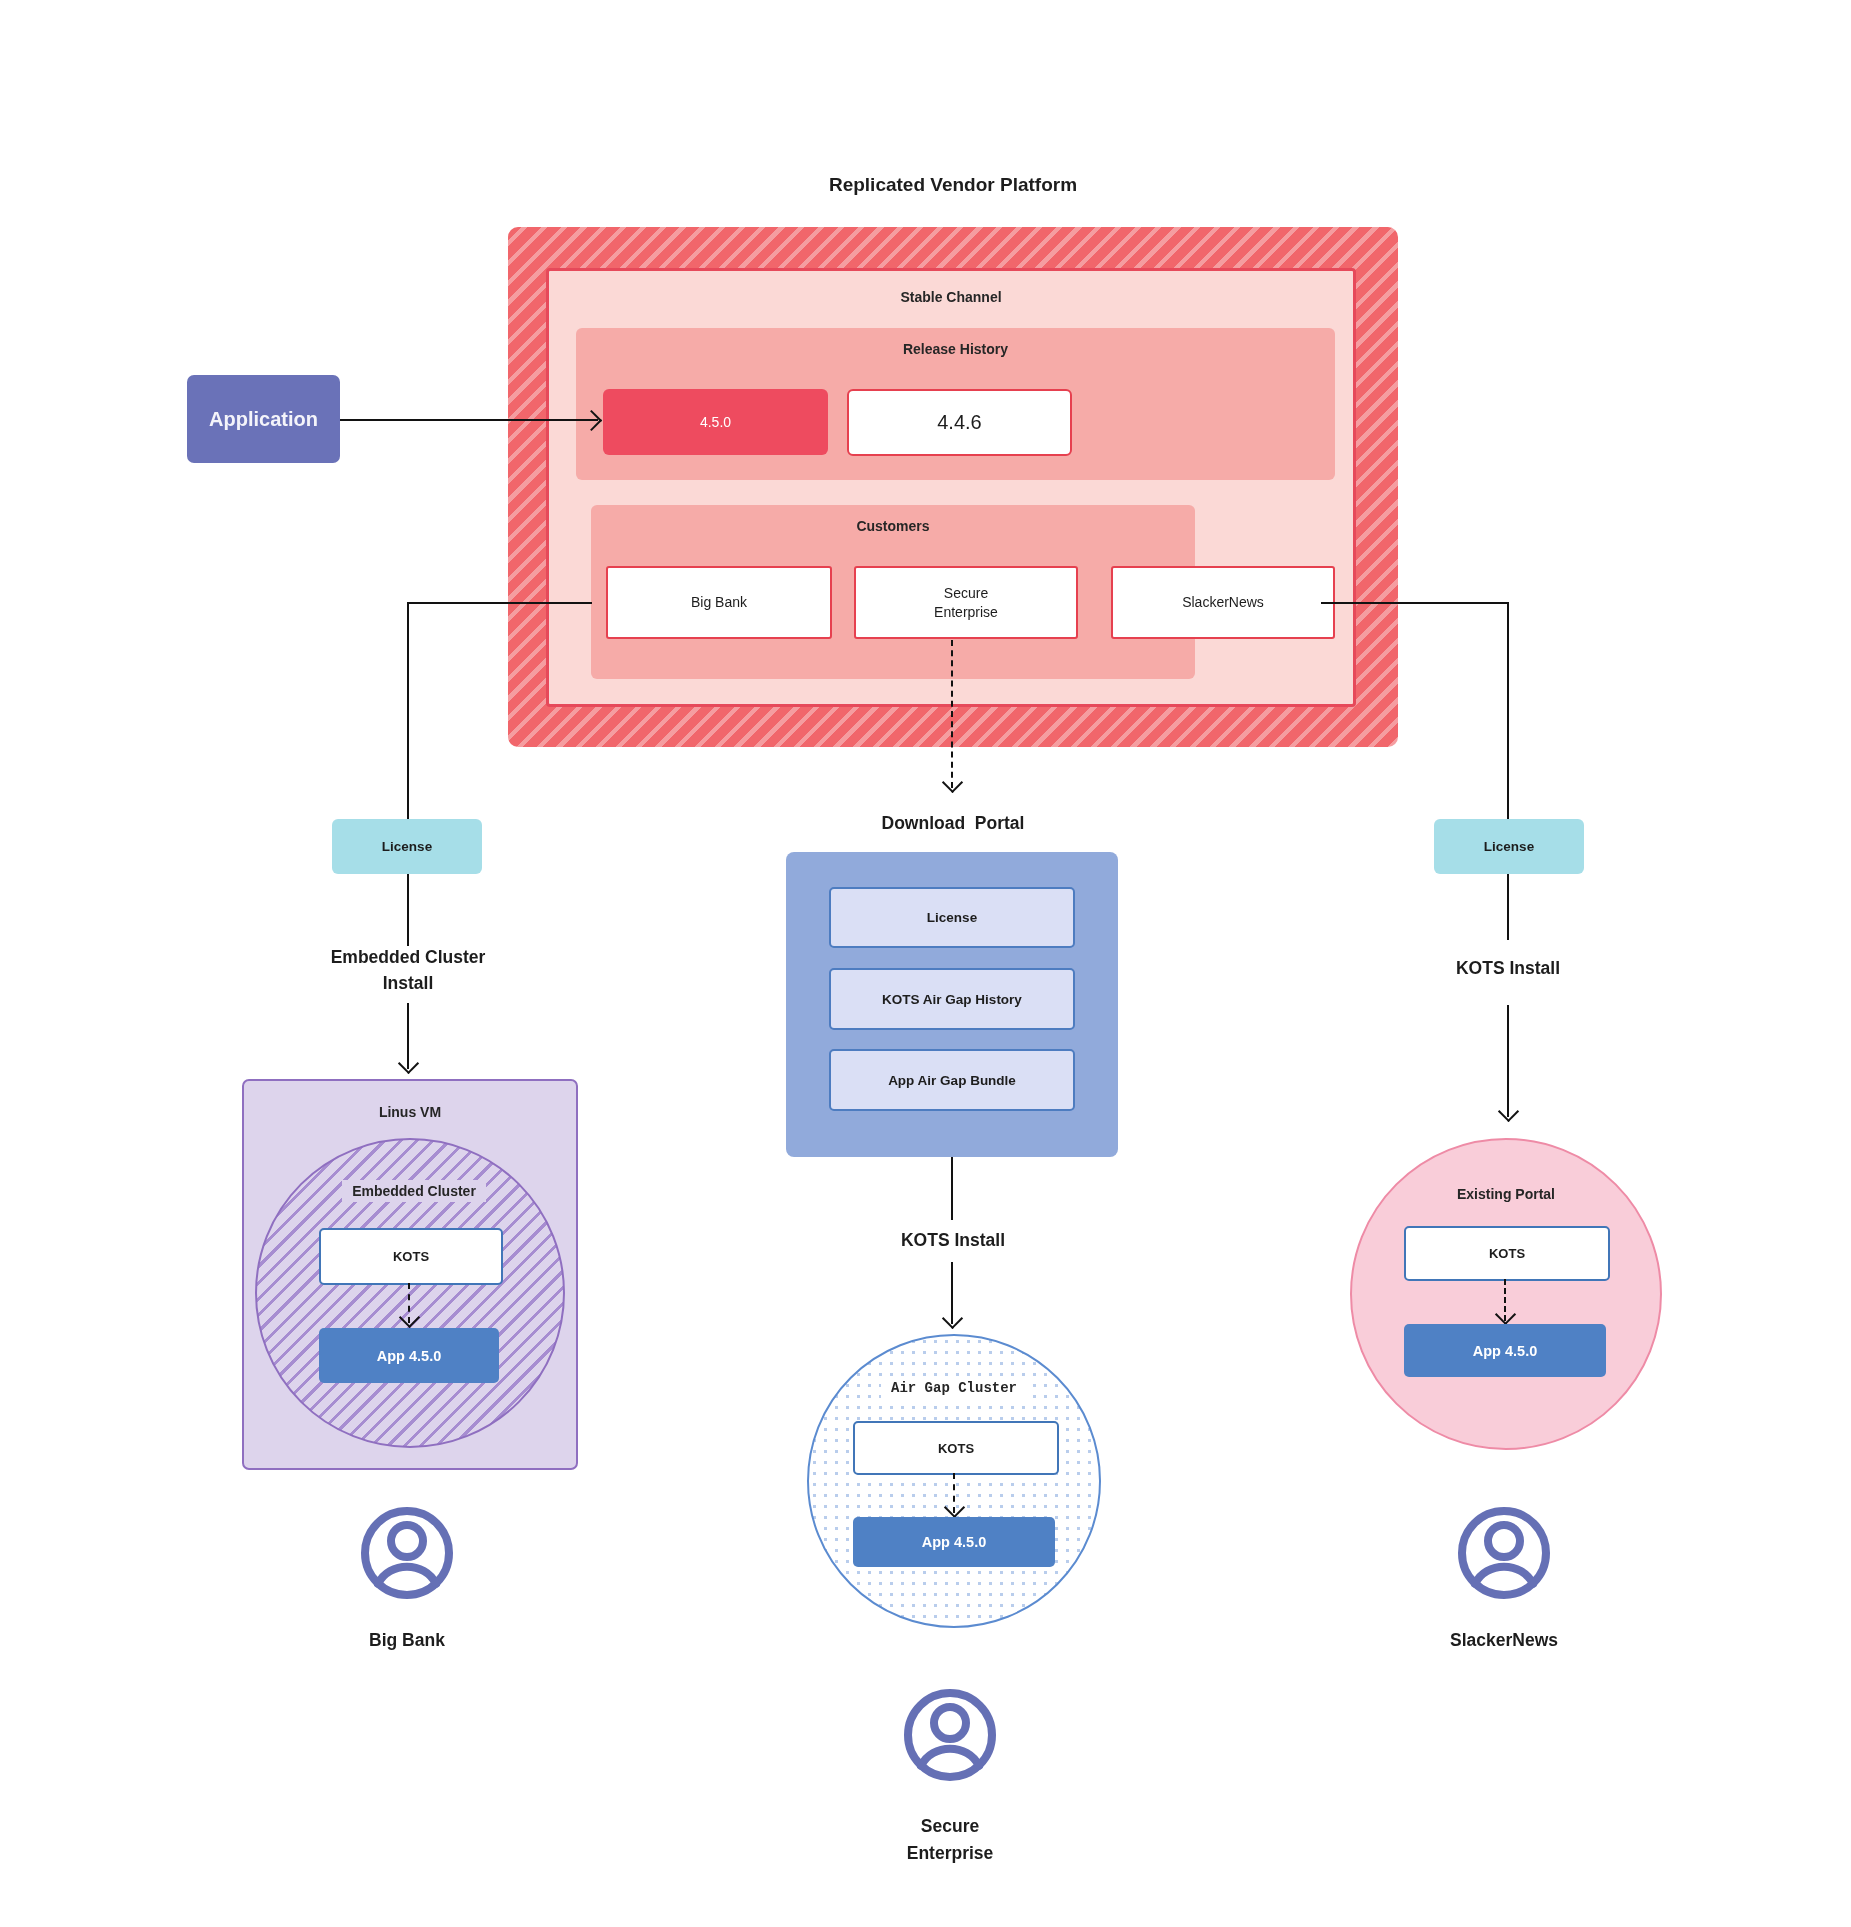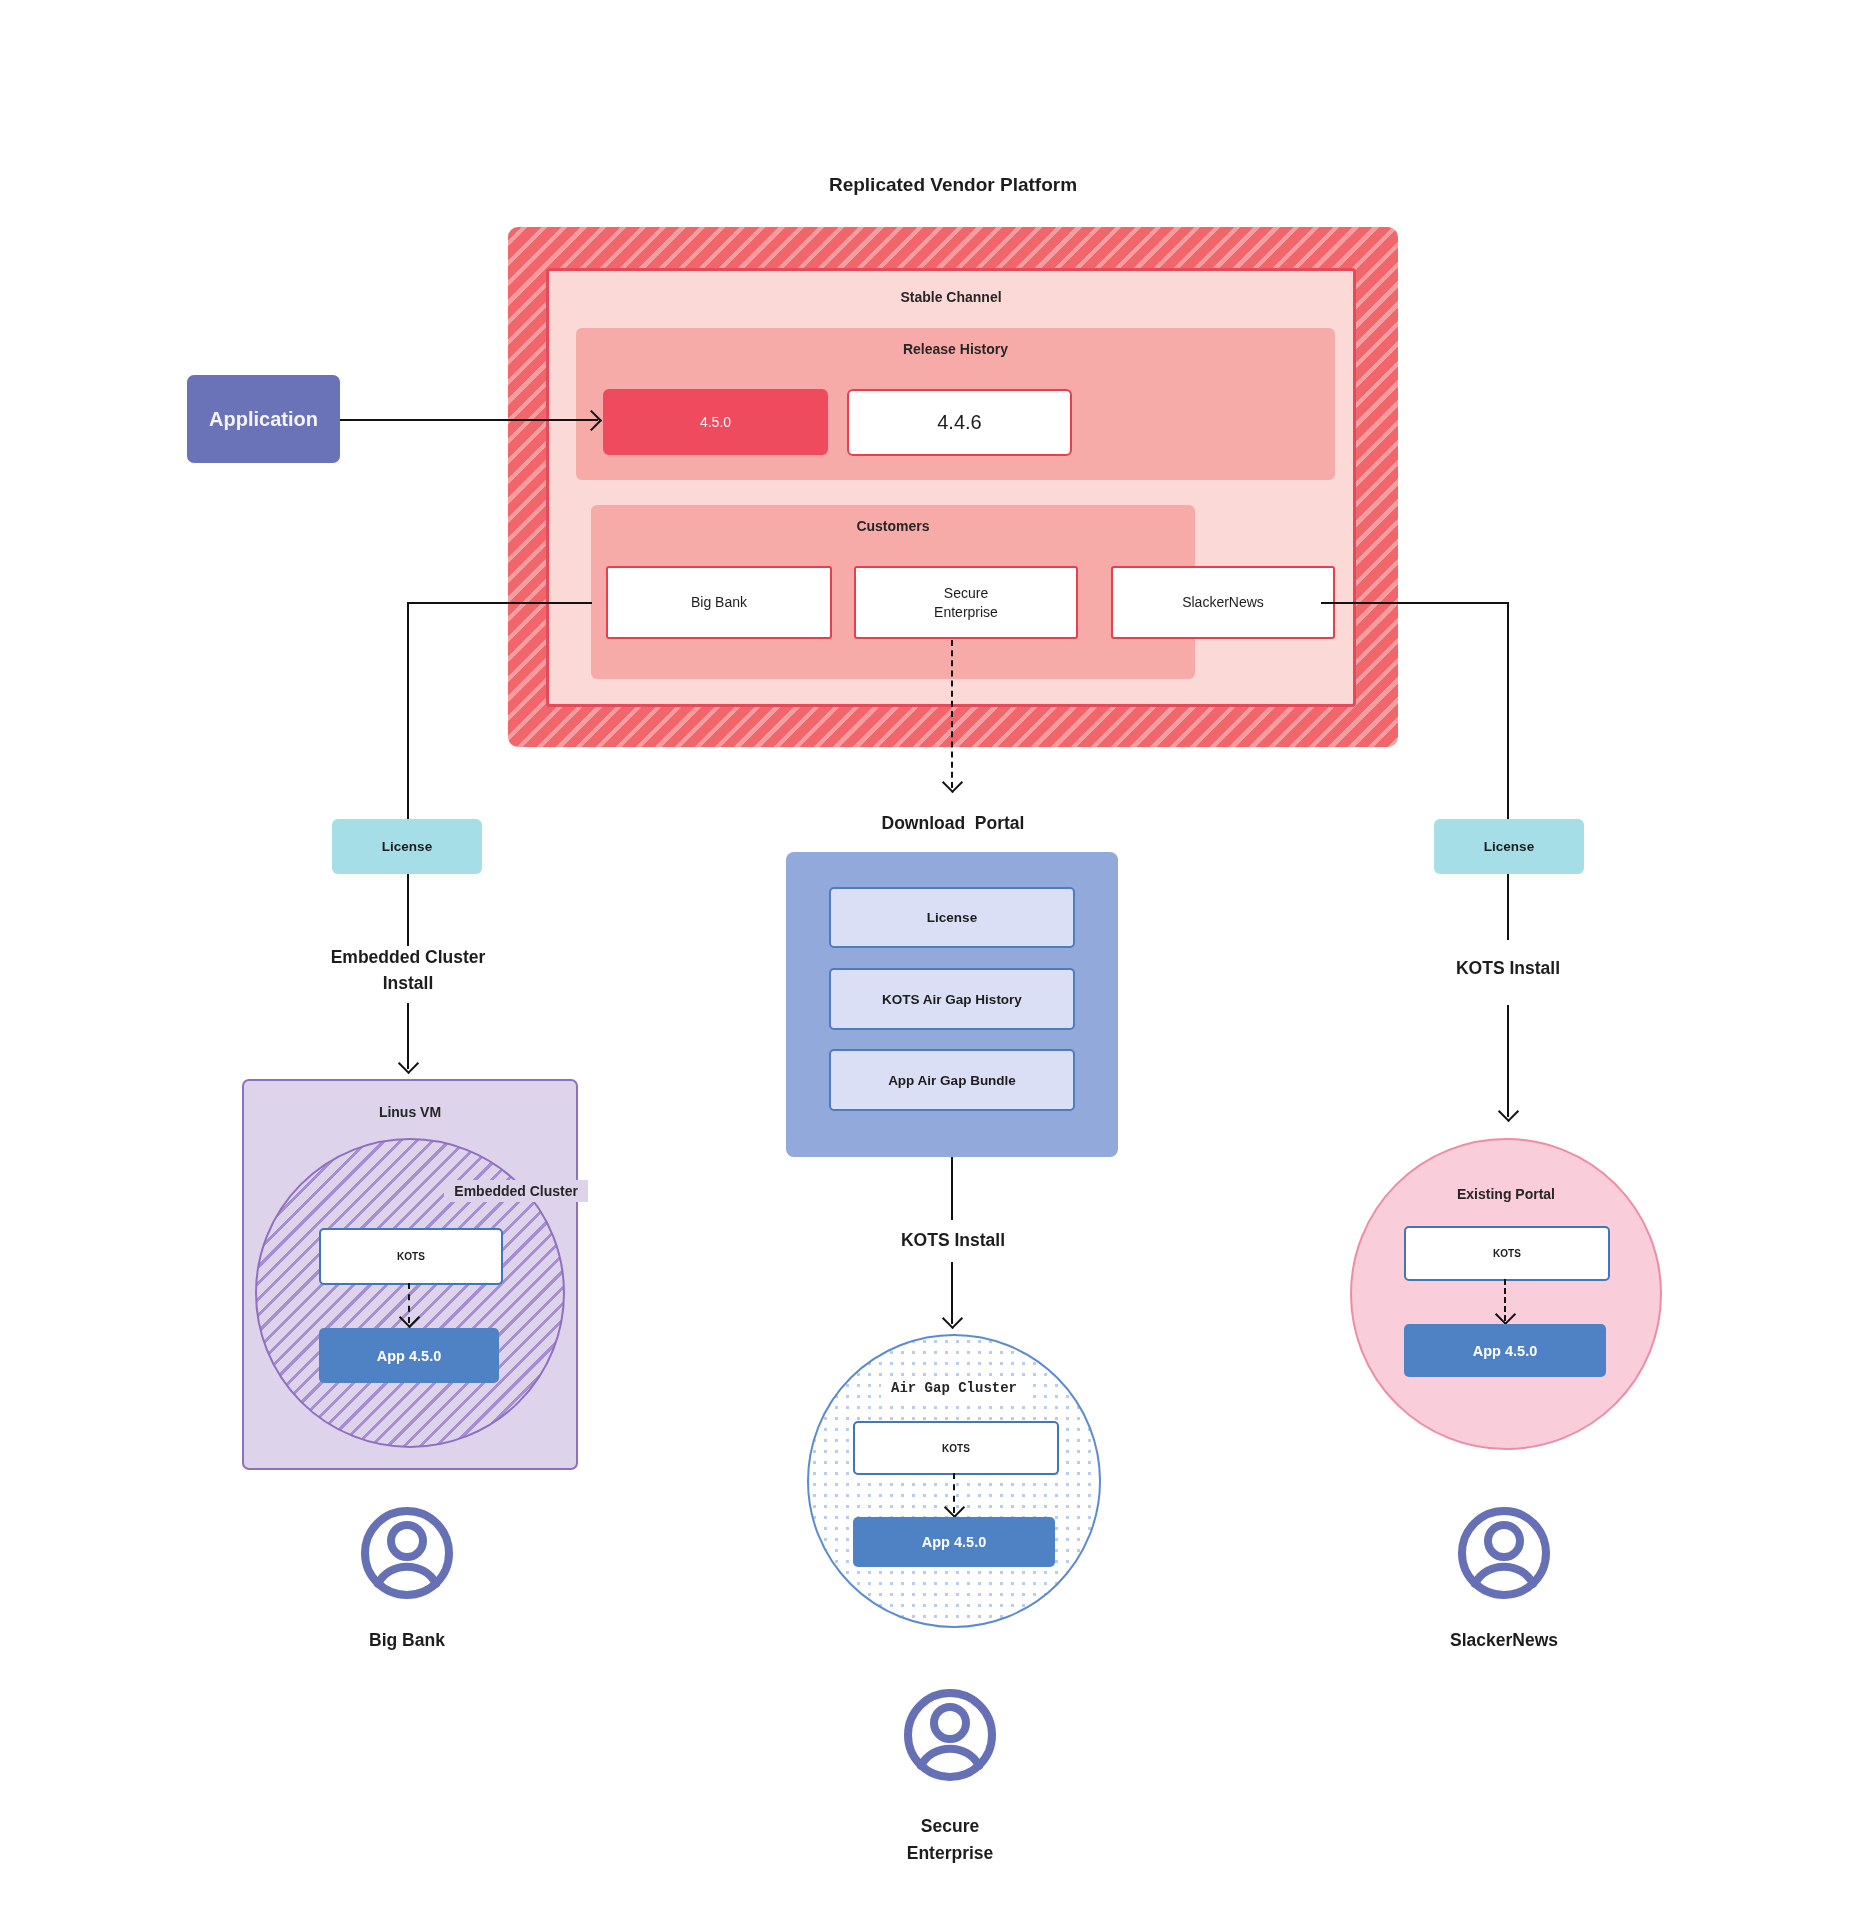--- a/index.html
+++ b/index.html
@@ -26,21 +26,21 @@
   .salmon-box{background:#f6aba8;border-radius:6px;}
   .rel-hot{background:#ee4b5f;border-radius:6px;color:#ffffff;font-size:14px;}
   .rel-old{background:#ffffff;border:2.5px solid #e6404f;border-radius:6px;font-size:20px;}
   .cust-box{background:#ffffff;border:2px solid #e6404f;border-radius:3px;font-size:14px;line-height:19px;}
 
   
   .app-src{background:#6a72b8;border-radius:7px;color:#f4f4fa;font-size:20px;font-weight:600;}
   .license-box{background:#a6dee8;border-radius:6px;font-size:13.5px;font-weight:600;}
   .portal-box{background:#91aadb;border-radius:8px;}
   .bundle-box{background:#dadff5;border:2px solid #4d7cc0;border-radius:5px;font-size:13.5px;font-weight:600;}
-  .kots-box{background:#ffffff;border:2.5px solid #4176b8;border-radius:5px;font-size:10px;font-weight:600;}
+  .kots-box{background:#ffffff;border:2.5px solid #4176b8;border-radius:5px;font-size:13px;font-weight:600;}
   .app-box{background:#4f81c5;border-radius:5px;color:#ffffff;font-size:14.5px;font-weight:600;}
 
   
   .vm-box{background:#ddd4ec;border:2.5px solid #8f6fc0;border-radius:7px;}
   .hatch-circle{
     border:2.5px solid #8f6fc0;border-radius:50%;
     background:repeating-linear-gradient(135deg,rgba(0,0,0,0) 0 8.5px,#a78dd1 8.5px 11.5px);
   }
   .dot-circle{
     border:2.5px solid #5b8bd0;border-radius:50%;background-color:#ffffff;
@@ -114,21 +114,21 @@
   <div class="abs ctr flow-title" style="left:297px;top:942px;width:222px;height:56px;">
     <span style="max-width:180px;white-space:normal;">Embedded Cluster Install</span>
   </div>
 
   <div class="abs vline" style="left:407px;top:1003px;height:66px;"></div>
   <div class="abs chev-down" style="left:401px;top:1056px;"></div>
 
   <div class="abs vm-box" style="left:242px;top:1079px;width:332px;height:387px;">
     <div class="abs ctr sec-label" style="left:0;top:20px;width:100%;height:22px;">Linus VM</div>
     <div class="abs hatch-circle" style="left:11px;top:57px;width:306px;height:306px;"></div>
-    <div class="abs ctr" style="left:12px;top:98px;width:100%;height:24px;justify-content:flex-end;">
+    <div class="abs ctr" style="left:4px;top:98px;width:100%;height:24px;">
       <span class="sec-label patch-lavender">Embedded Cluster</span>
     </div>
     <div class="abs ctr kots-box" style="left:75px;top:147px;width:180px;height:53px;">
       <span>KOTS</span>
     </div>
     <div class="abs vdash" style="left:164px;top:202px;height:40px;"></div>
     <div class="abs chev-down" style="left:158px;top:229px;"></div>
     <div class="abs ctr app-box" style="left:75px;top:247px;width:180px;height:55px;">
       <span>App 4.5.0</span>
     </div>

